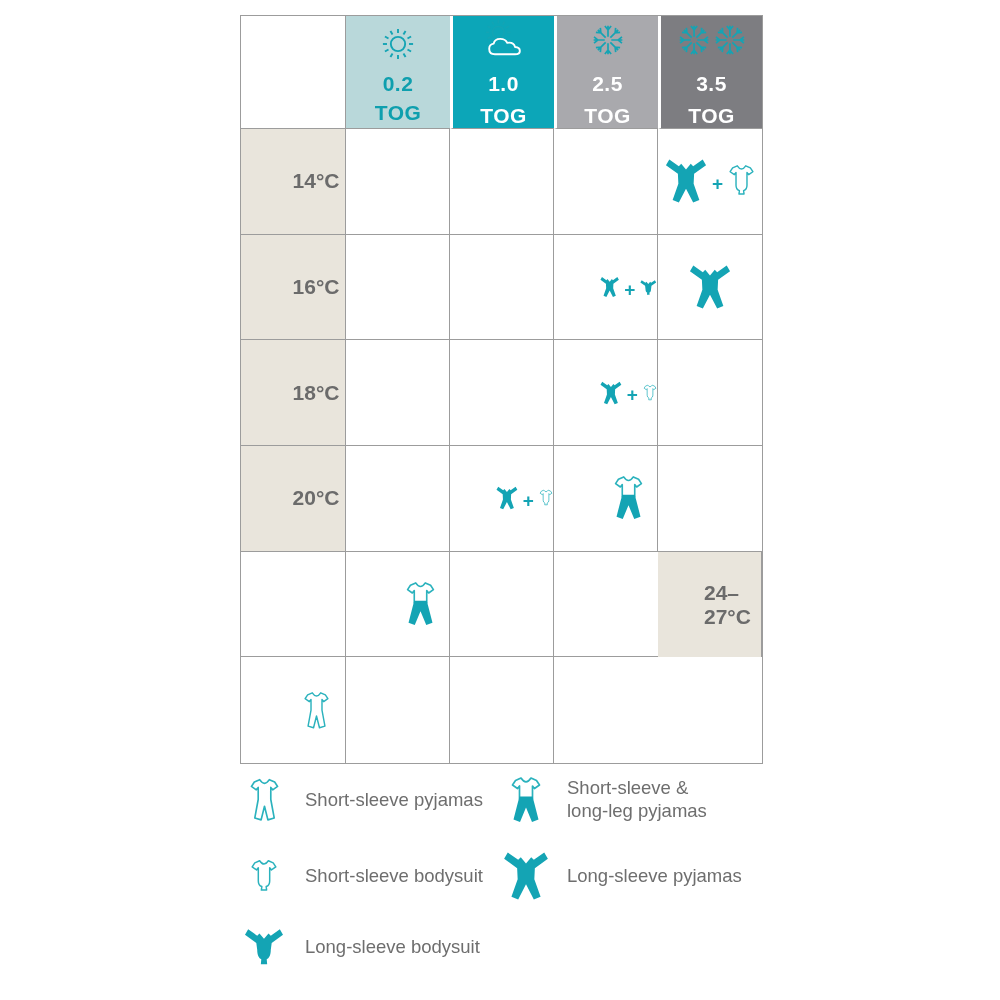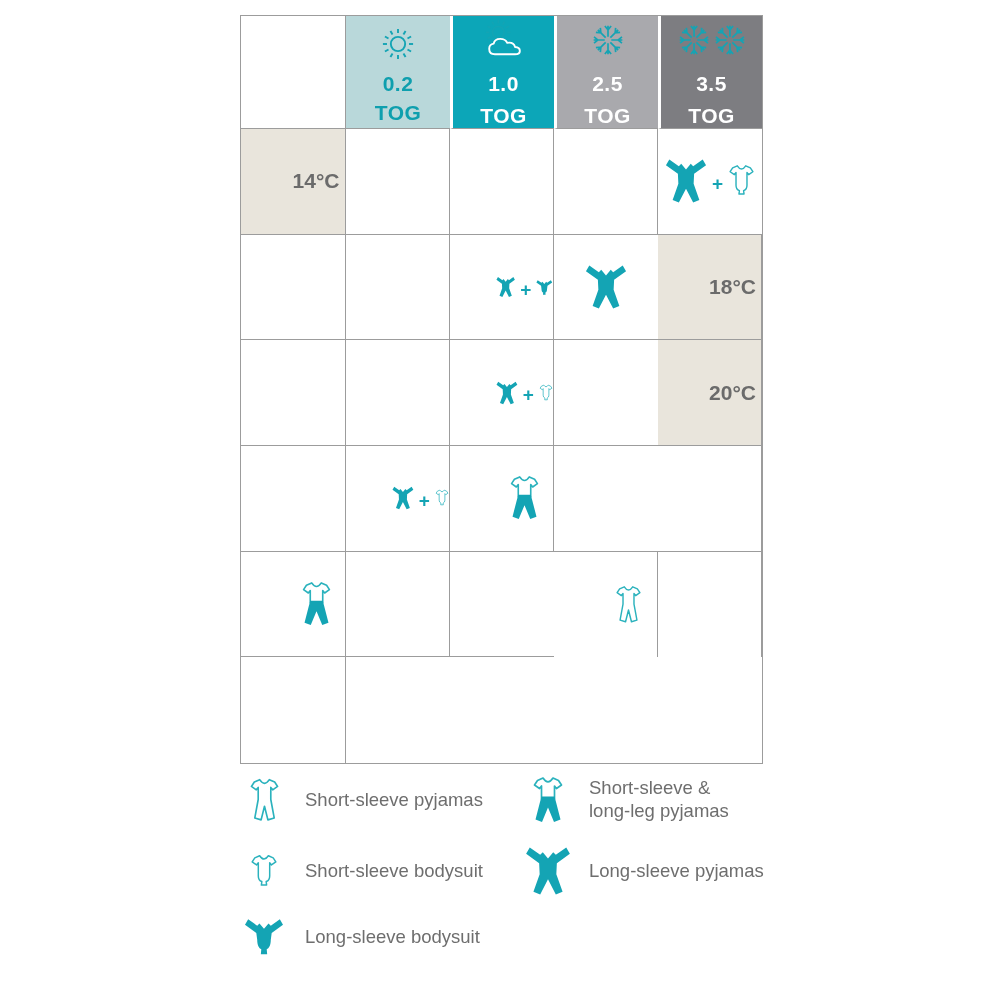--- a/index.html
+++ b/index.html
@@ -48,21 +48,21 @@
 
   
   .sunline{fill:none; stroke:currentColor; stroke-width:2;}
   .cloud{fill:var(--h1bg); stroke:#fff; stroke-width:2; stroke-linejoin:round;}
   .sfarm{fill:none; stroke:currentColor; stroke-width:1.8; stroke-linecap:butt;}
 
   
   .legend{
     position:absolute; left:238px; top:776px;
     display:grid; grid-template-columns:262px 260px;
-    row-gap:27px; column-gap:0;gap:22px;
+    row-gap:27px; column-gap:0;
   }
   .legend-item{display:flex; align-items:center;}
   .legend-icon{width:52px; display:flex; align-items:center; justify-content:center;}
   .legend-label{margin-left:15px; font-size:18.5px; color:var(--legendText);
                 line-height:1.22; white-space:pre-line;}
 </style>
 </head>
 <body>
 
 <svg width="0" height="0" style="position:absolute" aria-hidden="true">
@@ -207,20 +207,21 @@
       <div class="cell datacell b-r b-b"></div>
       <div class="cell datacell b-b">
         <svg width="42" height="46" class="ic-fill">
           <use href="#long-sleeve-pyjamas"></use>
         </svg>
         <span class="plus">+</span>
         <svg width="27" height="34" class="ic-outline">
           <use href="#short-sleeve-bodysuit"></use>
         </svg>
       </div>
+      <div class="cell tempcell b-r b-b">16°C</div>
       <div class="cell datacell b-r b-b"></div>
       <div class="cell datacell b-r b-b"></div>
       <div class="cell datacell b-r b-b">
         <svg width="42" height="46" class="ic-fill">
           <use href="#long-sleeve-pyjamas"></use>
         </svg>
         <span class="plus">+</span>
         <svg width="36" height="33" class="ic-fill">
           <use href="#long-sleeve-bodysuit"></use>
         </svg>
@@ -261,20 +262,21 @@
       </div>
       <div class="cell datacell b-b"></div>
       <div class="cell datacell b-r b-b"></div>
       <div class="cell datacell b-r b-b">
         <svg width="33" height="46" class="ic-combo">
           <use href="#short-sleeve-long-leg-pyjamas"></use>
         </svg>
       </div>
       <div class="cell datacell b-r b-b"></div>
       <div class="cell datacell b-b"></div>
+      <div class="cell tempcell b-r">24–27°C</div>
       <div class="cell datacell b-r">
         <svg width="27" height="41" class="ic-outline">
           <use href="#short-sleeve-pyjamas"></use>
         </svg>
       </div>
       <div class="cell datacell b-r"></div>
       <div class="cell datacell b-r"></div>
       <div class="cell datacell"></div>
     </div>
   <div class="legend" id="legend">

